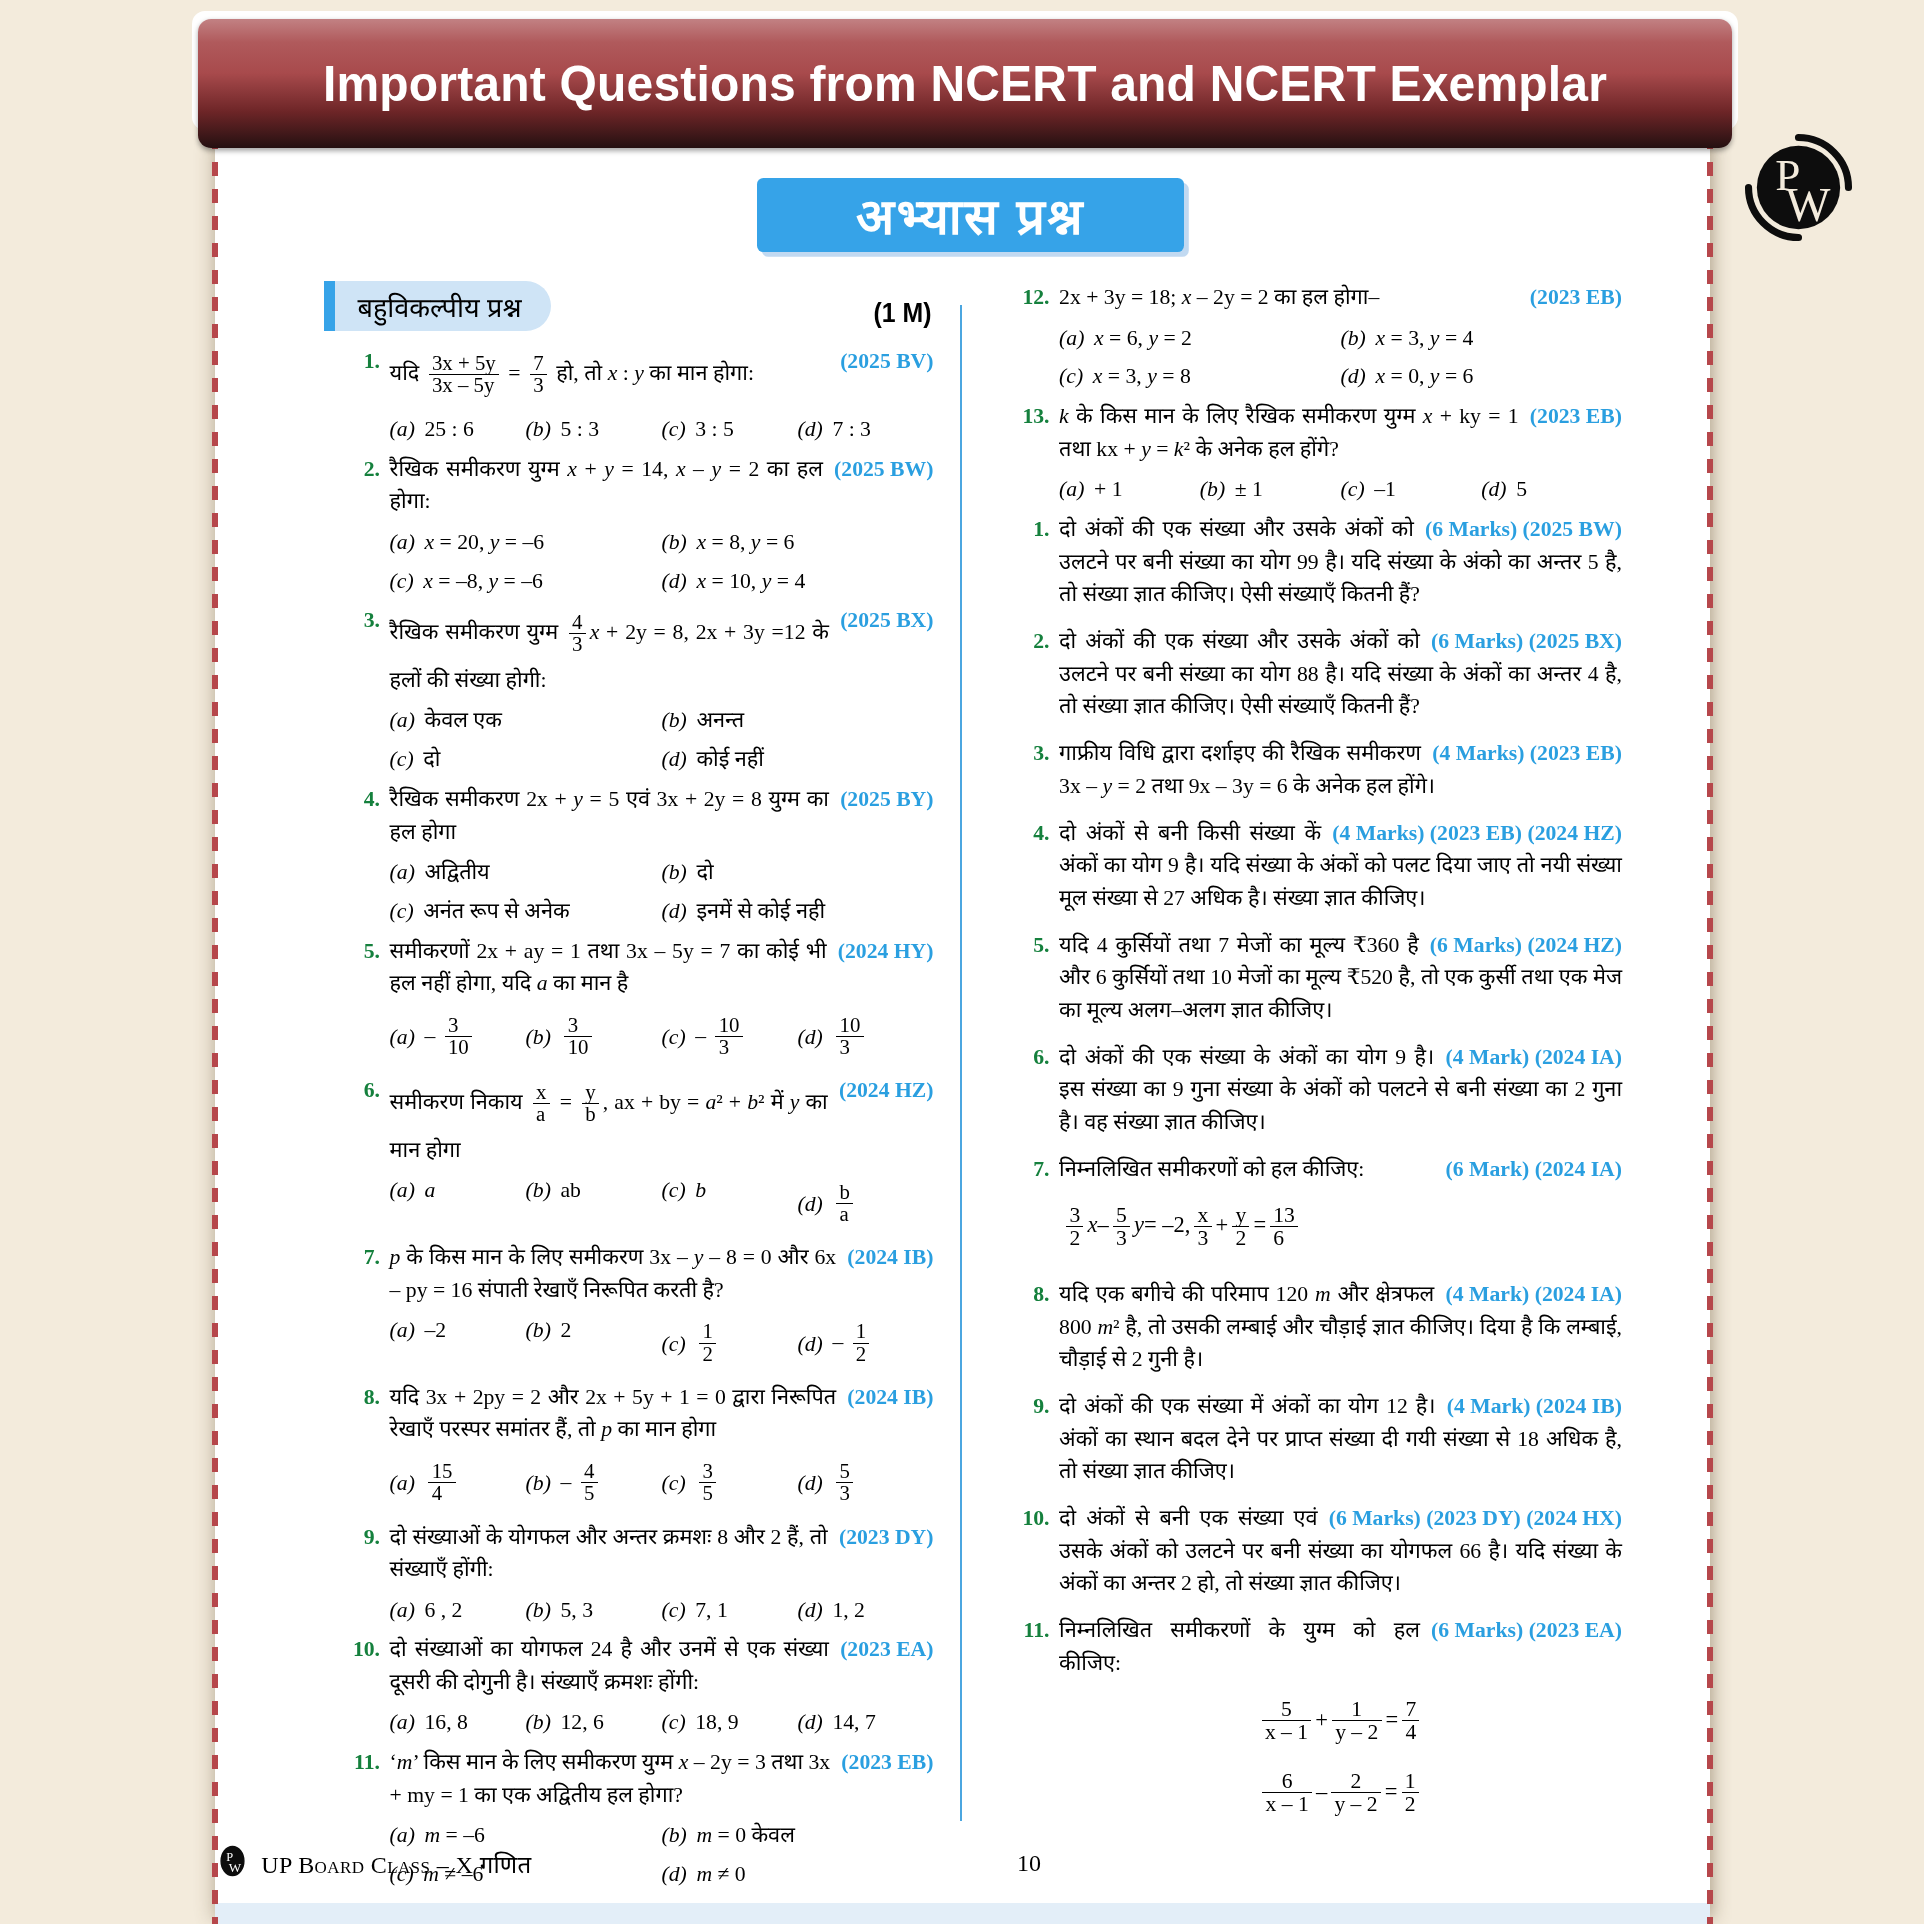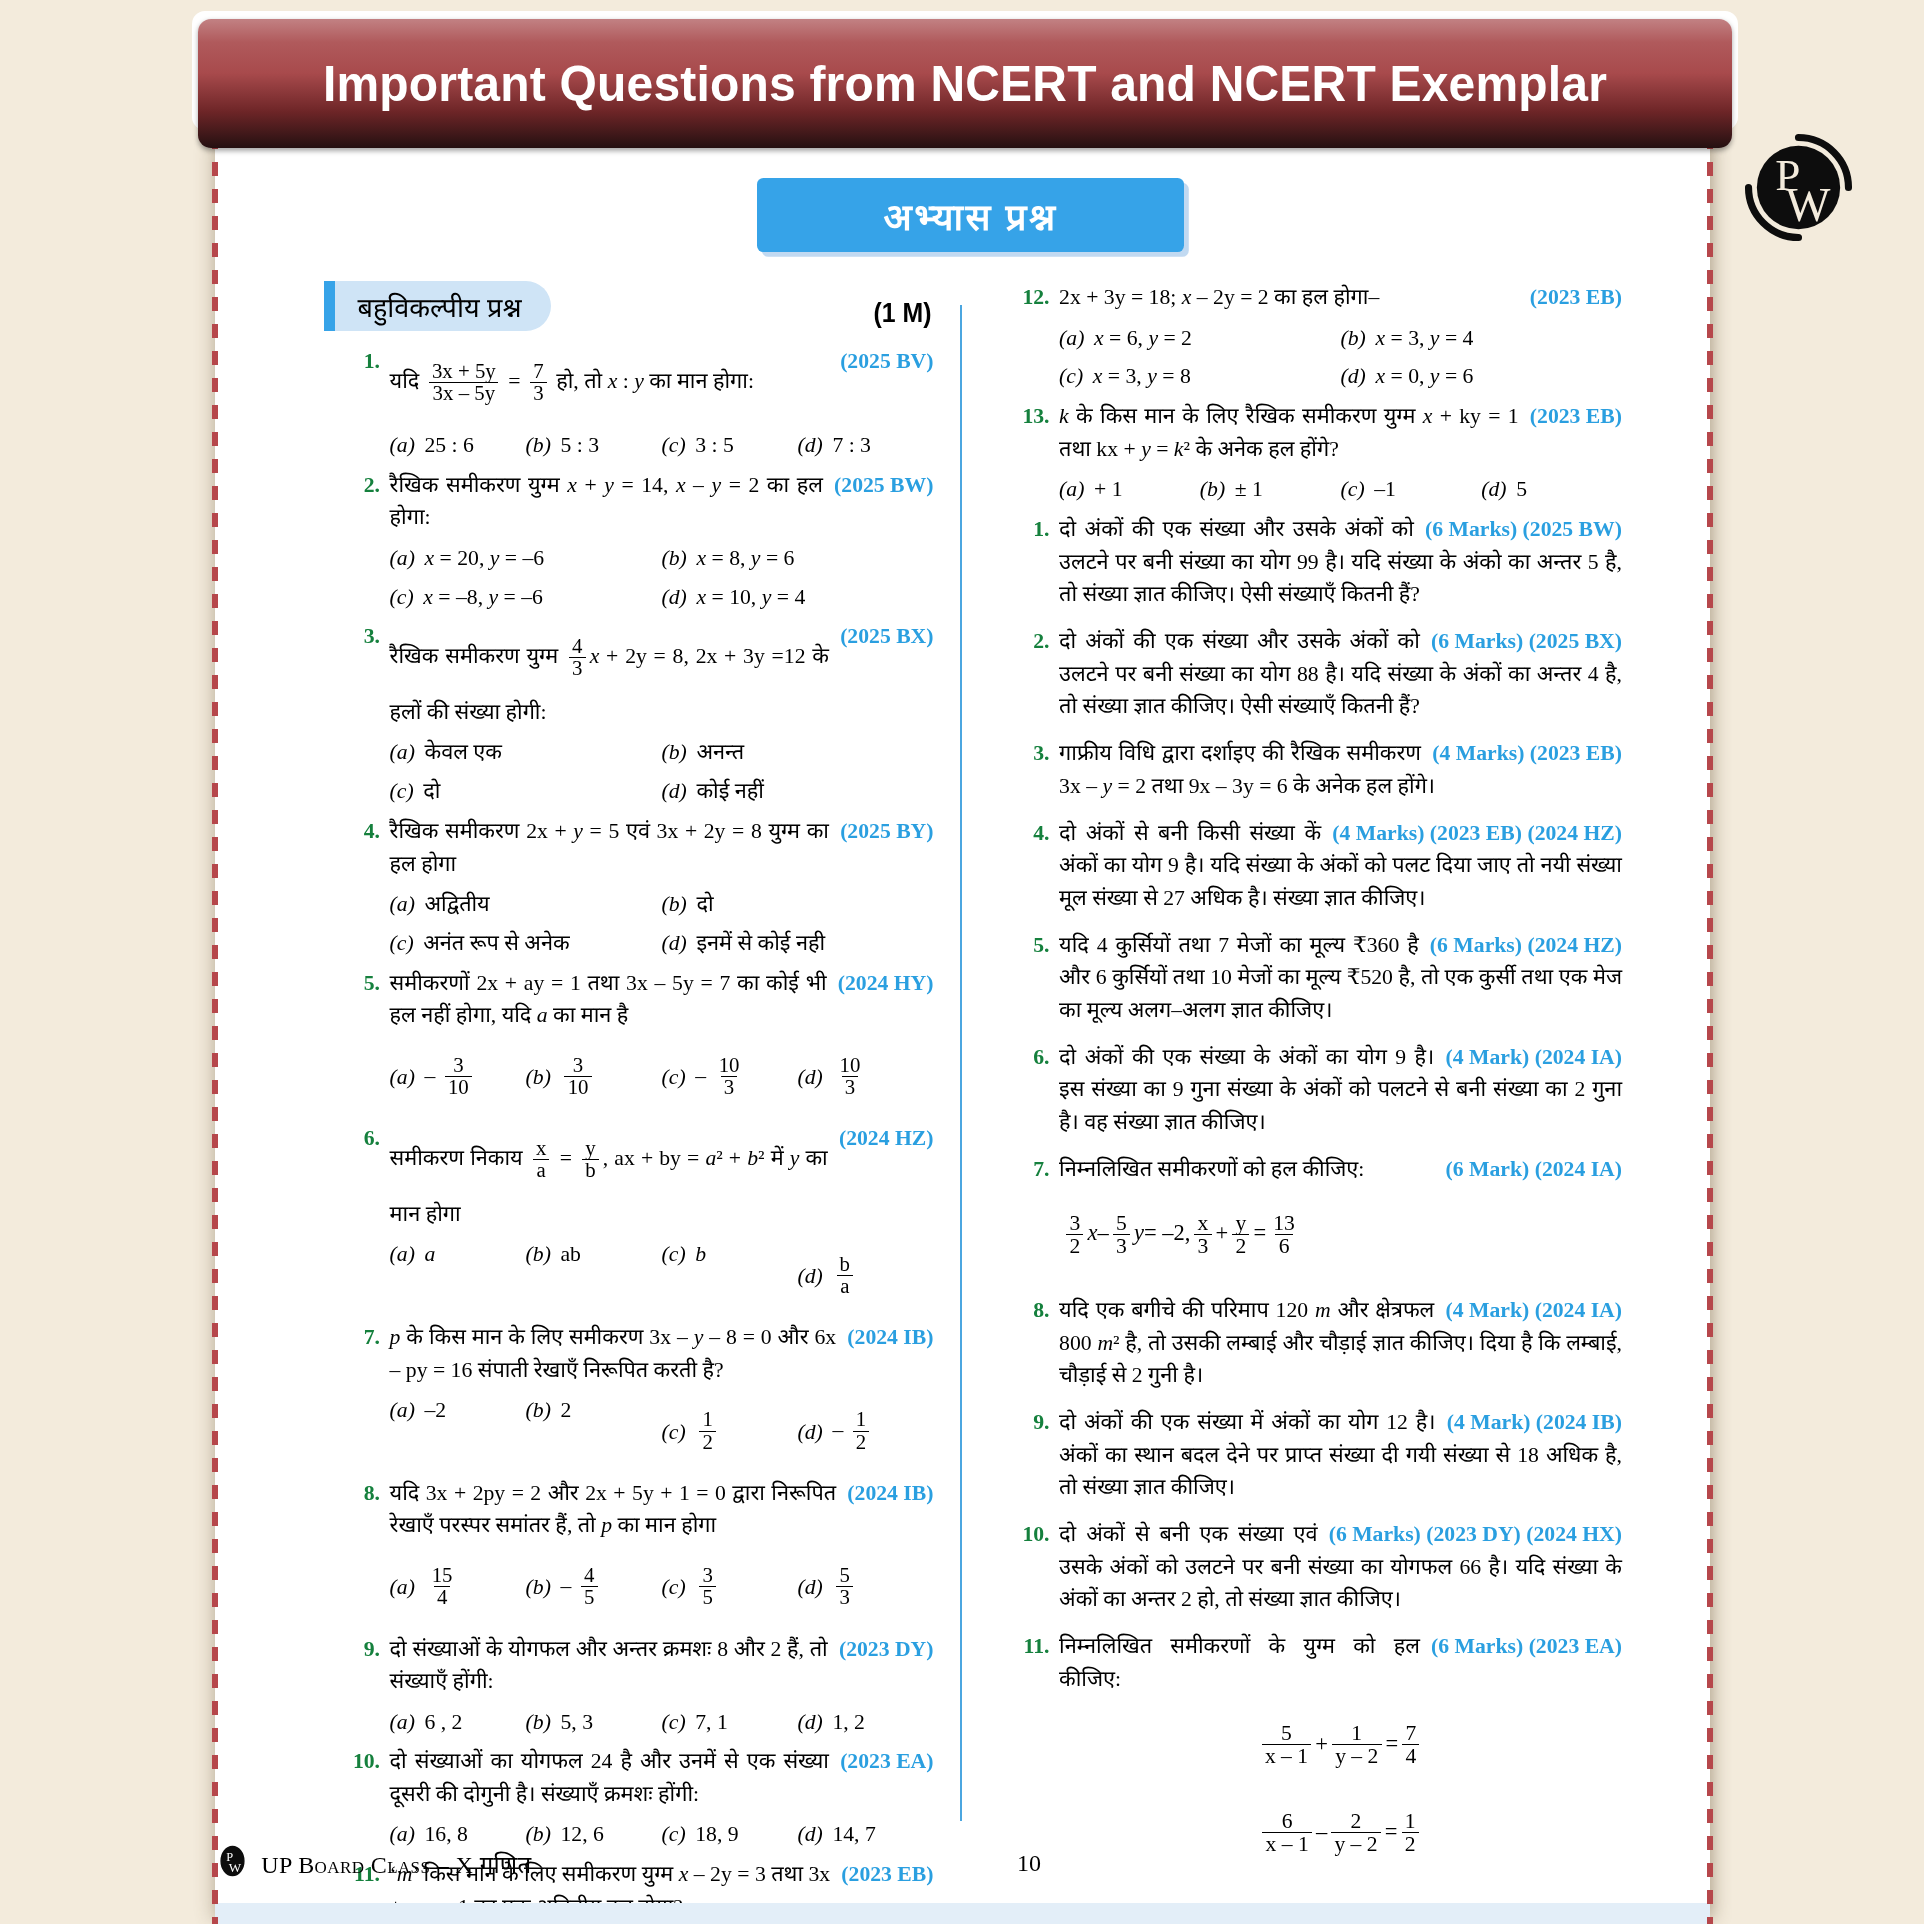--- a/index.html
+++ b/index.html
@@ -57,21 +57,21 @@
   }
   
   #abhyas{
     position:absolute; left:757px; top:178px; width:427px; height:74px;
     background:#36a3e8; border-radius:6.4px;
     box-shadow:4.8px 4.8px 0 0 rgba(190,215,240,.95);
     display:flex; align-items:center; justify-content:center;
     z-index:4;
   }
   #abhyas span{
-    color:#fff; font-size:37px; font-weight:bold; letter-spacing:2.4px;
+    color:#fff; font-size:50px; font-weight:bold; letter-spacing:2.4px;
     font-family:"Liberation Sans","DejaVu Sans",sans-serif;
   }
 
   
   #cols{
     position:absolute; left:215px; top:281px; width:1495px; height:1540px;
     display:flex; z-index:3;
   }
   .col{ position:relative; }
   .col.left{ width:748px; padding:0 29px 0 120px; box-sizing:border-box;}
@@ -116,22 +116,22 @@
 
   .opts{ display:flex; flex-wrap:wrap; margin-top:4.8px; }
   .opts.four > div{ width:25%; box-sizing:border-box; }
   .opts.two > div{ width:50%; box-sizing:border-box; }
   .opt{ display:flex; align-items:center; padding:3.2px 0; min-height:30.5px;}
   .opt .lbl{ font-style:italic; margin-right:9.6px; }
 
   
   .it{ font-style:italic; }
   .frac{
-    display:inline-flex; flex-direction:column; align-items:center;
-    vertical-align:middle; margin:16px 4px; line-height:1.02; font-size:.96em;
+    display:inline-flex; flex-direction:column; 
+    vertical-align:middle; margin:8px 4px; line-height:1.02; font-size:.96em;
     position:relative; top:-0.8px;
   }
   .frac .nu{ padding:0 3.2px; }
   .frac .de{ padding:0 3.2px; border-top:1.3px solid #000; }
 
   .eqline{ text-align:center; margin:11.2px 0 6.4px; font-size:22.5px; }
   .eqline.left-al{ text-align:left; margin-left:3.2px; }
 
   
   #footer{

